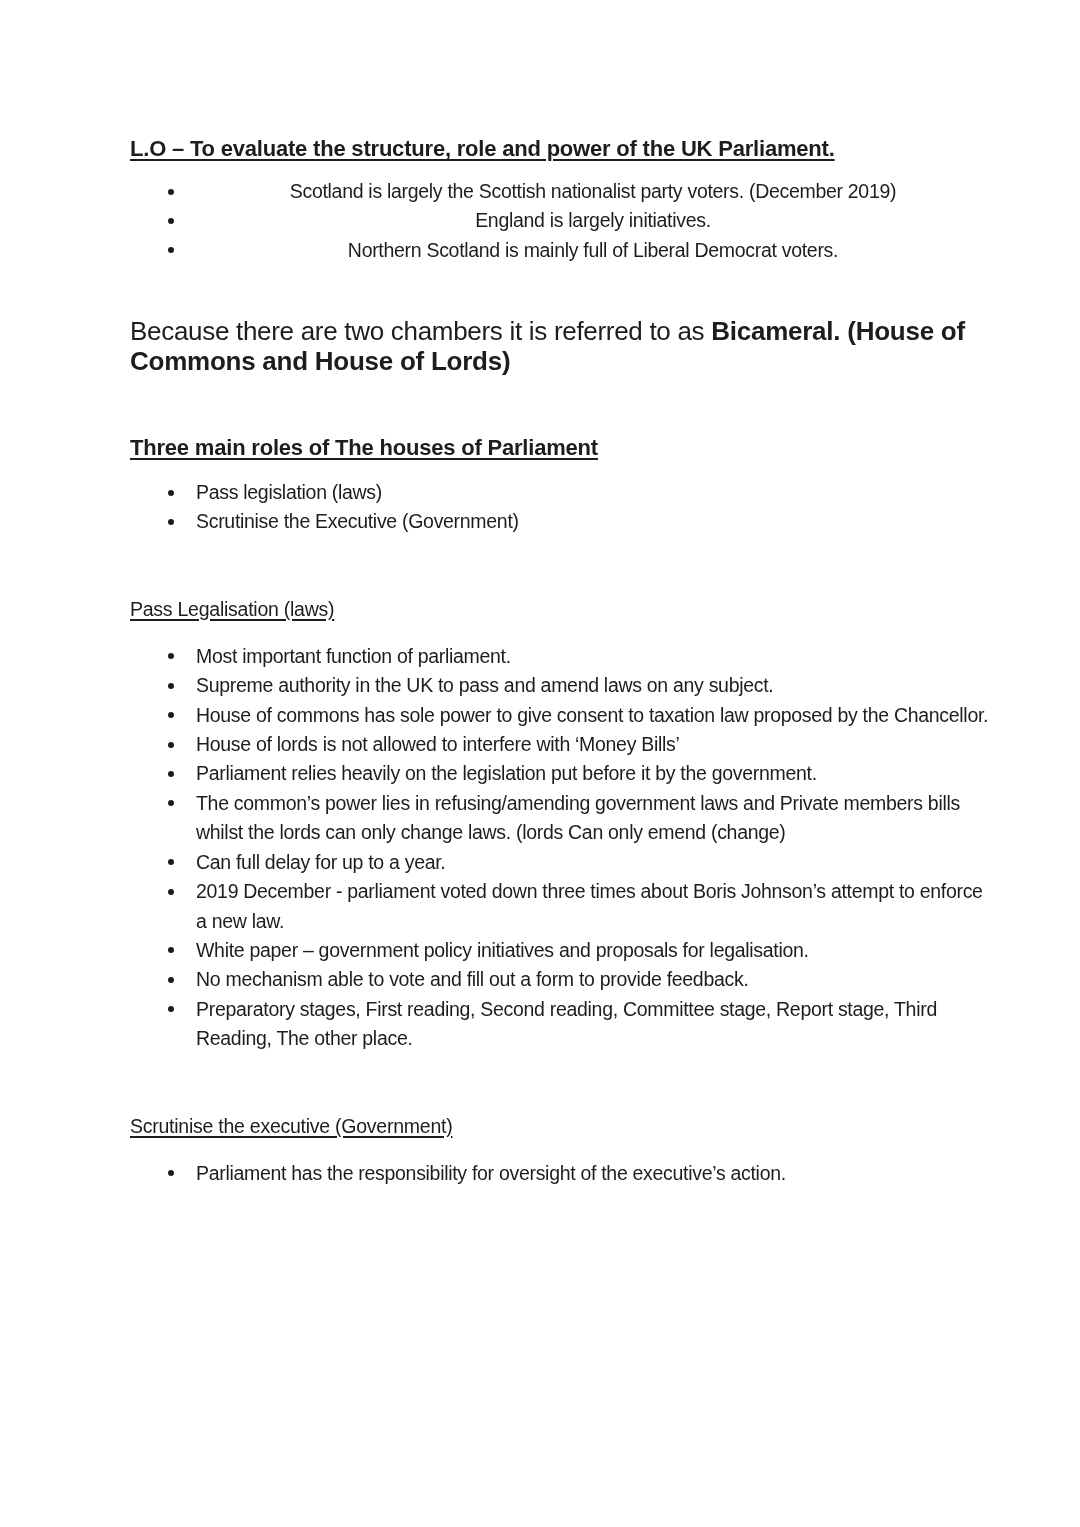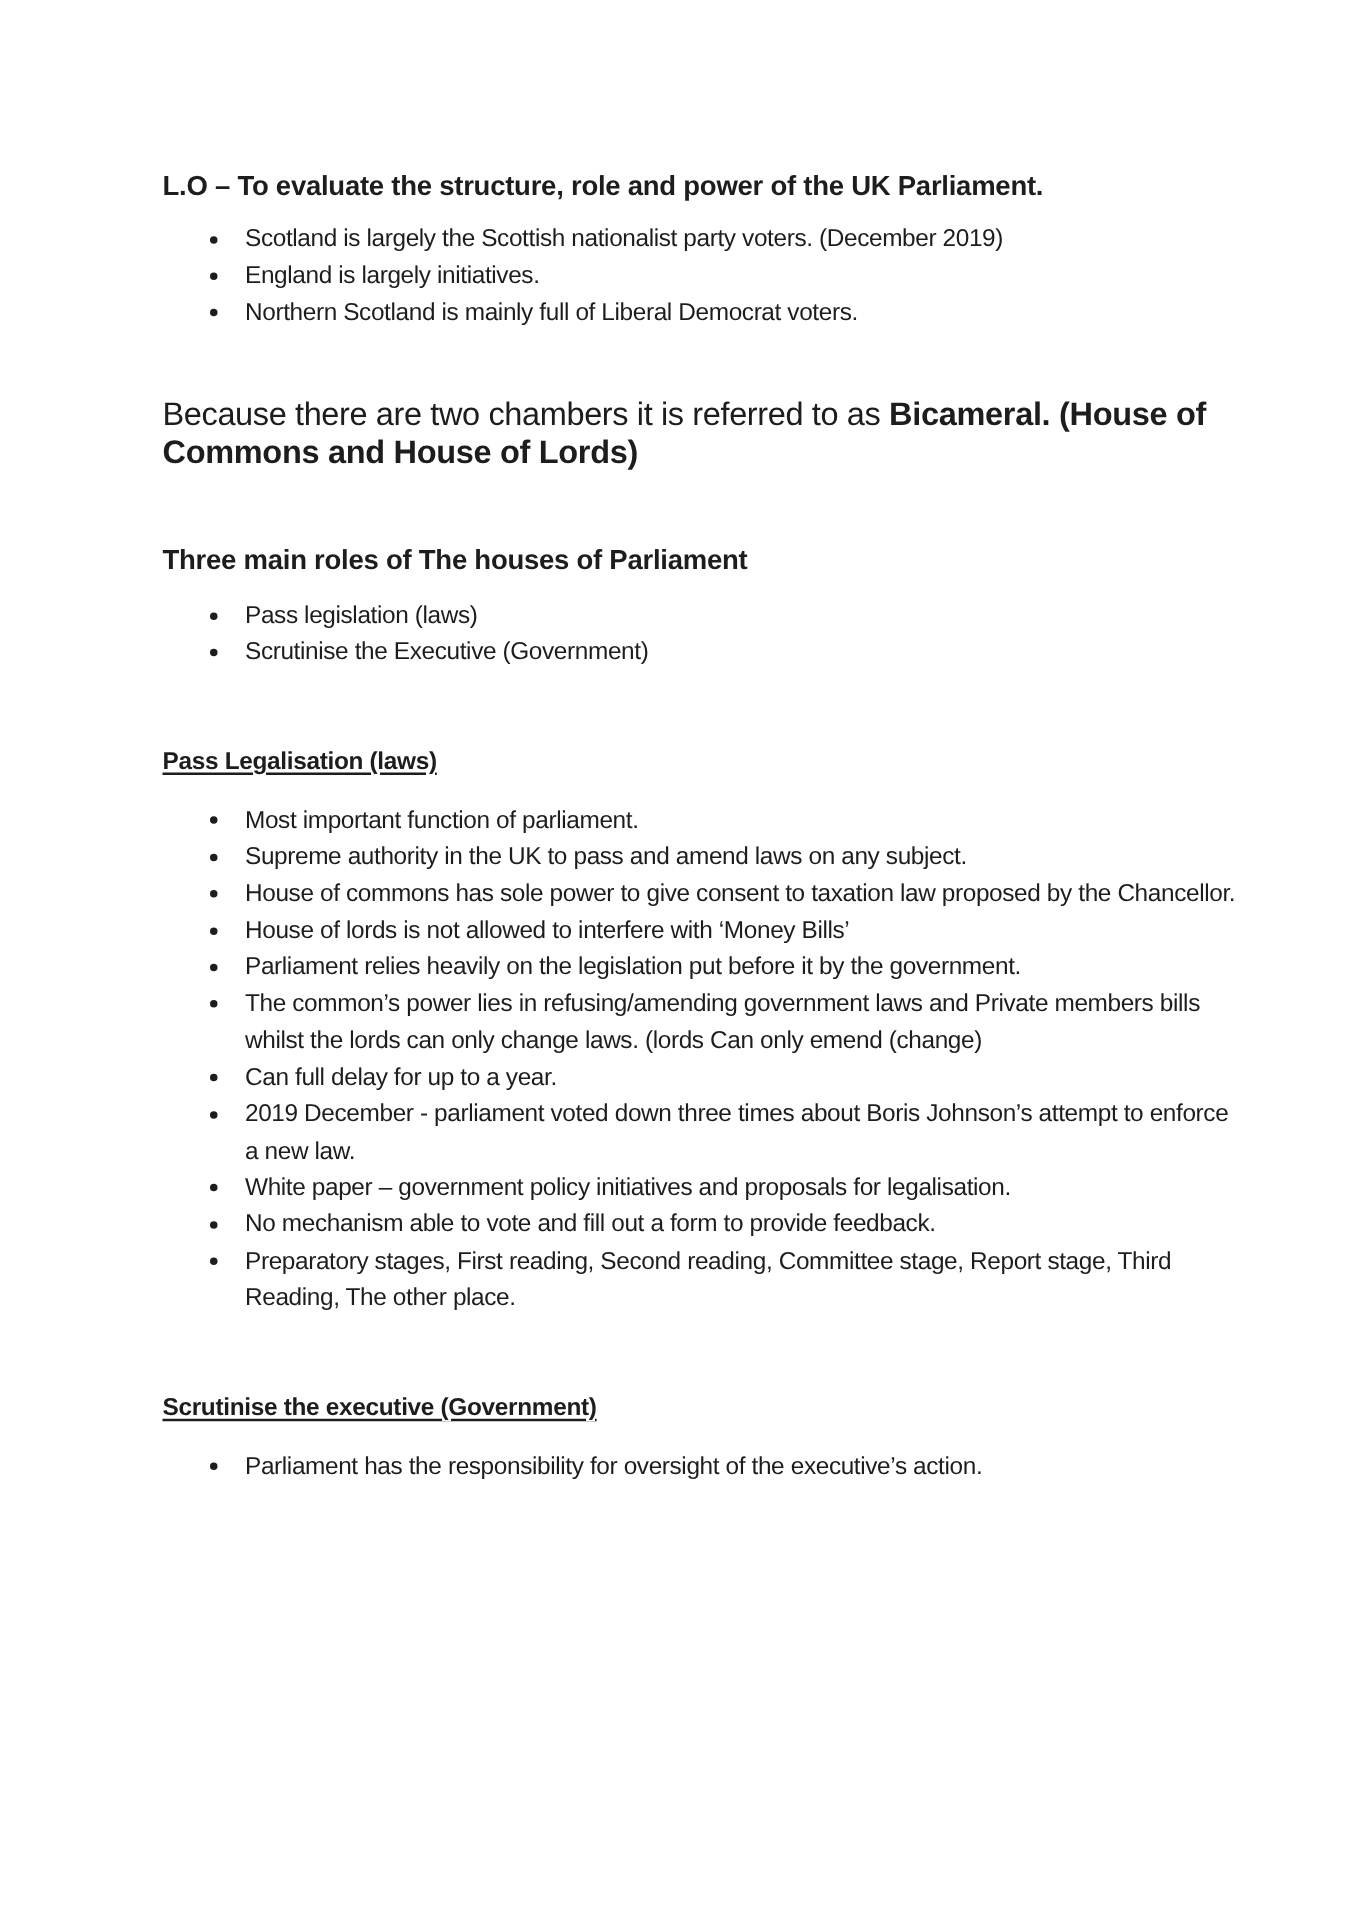--- a/index.html
+++ b/index.html
@@ -18,31 +18,32 @@
     box-sizing: content-box;
     width: 860px;
     padding: 133px 90px 0 130px;
   }
   
   .h-large {
     font-size: 22px;
     line-height: 31px;
     font-weight: bold;
     margin: 0;
+    text-decoration: underline;
     text-decoration-thickness: 2px;
     text-underline-offset: 3px;
     letter-spacing: -0.2px;
   }
   .title { margin-bottom: 13px; }
   .roles-heading { margin-top: 56px; margin-bottom: 15px; }
   
   .h-small {
     font-size: 19.5px;
     line-height: 29px;
-    font-weight: bold;
+    font-weight: normal;
     margin: 58px 0 18px 0;
     text-decoration: underline;
     text-decoration-thickness: 2px;
     text-underline-offset: 3px;
     letter-spacing: -0.25px;
   }
   
   .bullet-list {
     list-style: none;
     margin: 0;
@@ -65,21 +66,21 @@
     border-radius: 50%;
     background: #1d1d1d;
   }
   .para {
     font-size: 26px;
     line-height: 29.4px;
     letter-spacing: -0.3px;
     margin: 52px 0 0 0;
   }
   .para b { letter-spacing: -0.25px; }
-  .gap-after-intro { margin-bottom: 0; }
+  .gap-after-intro { margin-bottom: 0; text-align: center; }
 </style>
 </head>
 <body>
 
 <div class="doc">
 
   <h1 class="h-large title">L.O – To evaluate the structure, role and power of the UK Parliament.</h1>
 
   <ul class="bullet-list gap-after-intro">
       <li>Scotland is largely the Scottish nationalist party voters. (December 2019)</li>

